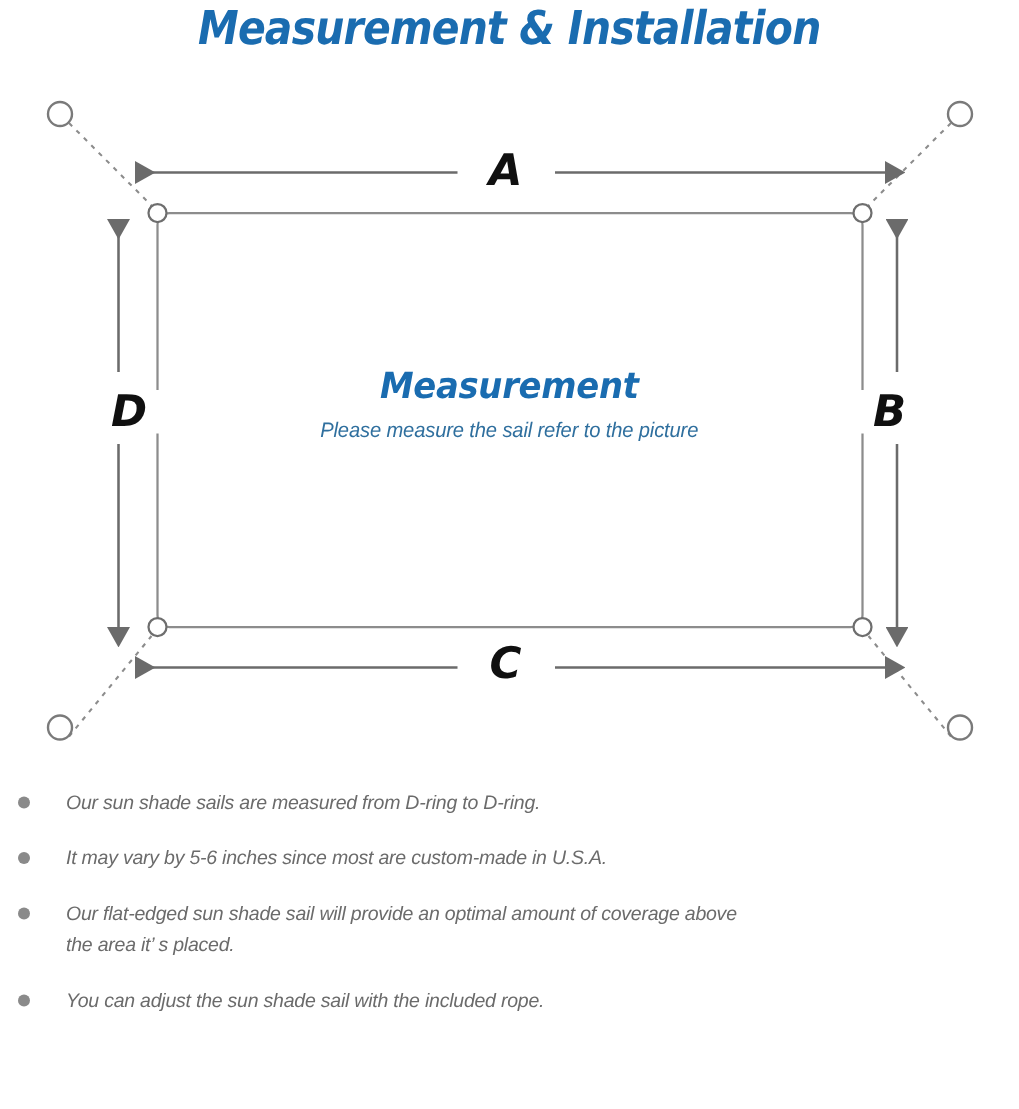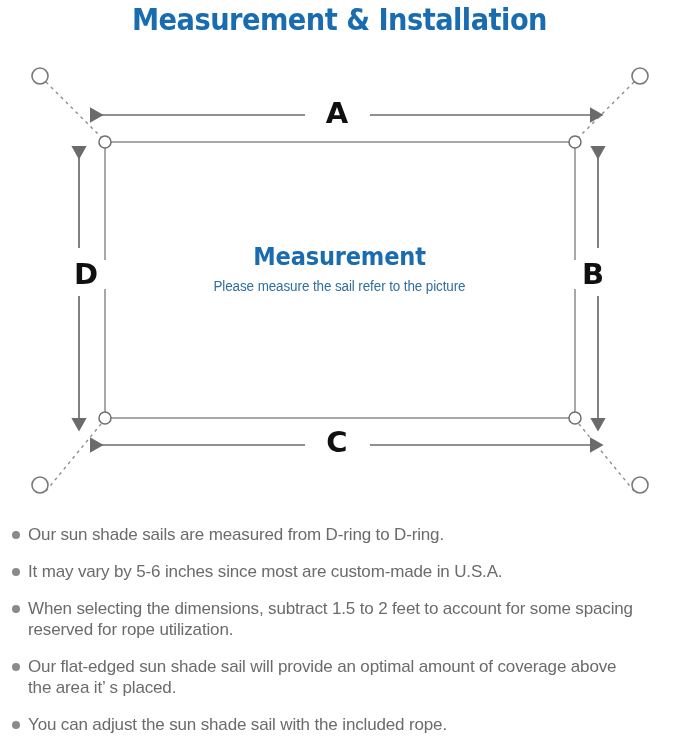--- a/index.html
+++ b/index.html
@@ -13,20 +13,21 @@
     position: relative;
     font-family: "Liberation Sans", sans-serif;
     overflow: hidden;
   }
 
   #page {
     position: relative;
     width: 572px;
     height: 739px;
     background: #ffffff;
+    font-style: italic;
   }
 
   
   .title {
     position: absolute;
     left: 0;
     top: 1px;
     width: 679px;
     text-align: center;
     font-family: "DejaVu Sans", sans-serif;
@@ -96,24 +97,24 @@
 
   
   .notes {
     position: absolute;
     left: 0;
     top: 524px;
     width: 679px;
   }
   .note-item {
     position: relative;
-    padding-left: 28px;
+    padding-left: 44px;
     margin-bottom: 16px;
     font-family: "Liberation Sans", sans-serif;
-    font-size: 17px;
+    font-size: 13px;
     line-height: 21px;
     color: #6b6b6b;
     letter-spacing: -0.15px;
   }
   .note-item:last-child { margin-bottom: 0; }
   .note-bullet {
     position: absolute;
     left: 12px;
     top: 7px;
     width: 8px;
@@ -200,25 +201,20 @@
     <div class="note-item">
       <span class="note-bullet"></span>
       <span class="note-text">Our sun shade sails are measured from D-ring to D-ring.</span>
     </div>
     <div class="note-item">
       <span class="note-bullet"></span>
       <span class="note-text">It may vary by 5-6 inches since most are custom-made in U.S.A.</span>
     </div>
     <div class="note-item">
       <span class="note-bullet"></span>
-      <span class="note-text">When selecting the dimensions, subtract 1.5 to 2 feet to account for some spacing
-reserved for rope utilization.</span>
-    </div>
-    <div class="note-item">
-      <span class="note-bullet"></span>
       <span class="note-text">Our flat-edged sun shade sail will provide an optimal amount of coverage above
 the area it’ s placed.</span>
     </div>
     <div class="note-item">
       <span class="note-bullet"></span>
       <span class="note-text">You can adjust the sun shade sail with the included rope.</span>
     </div>
   </div>
 
 </div>

